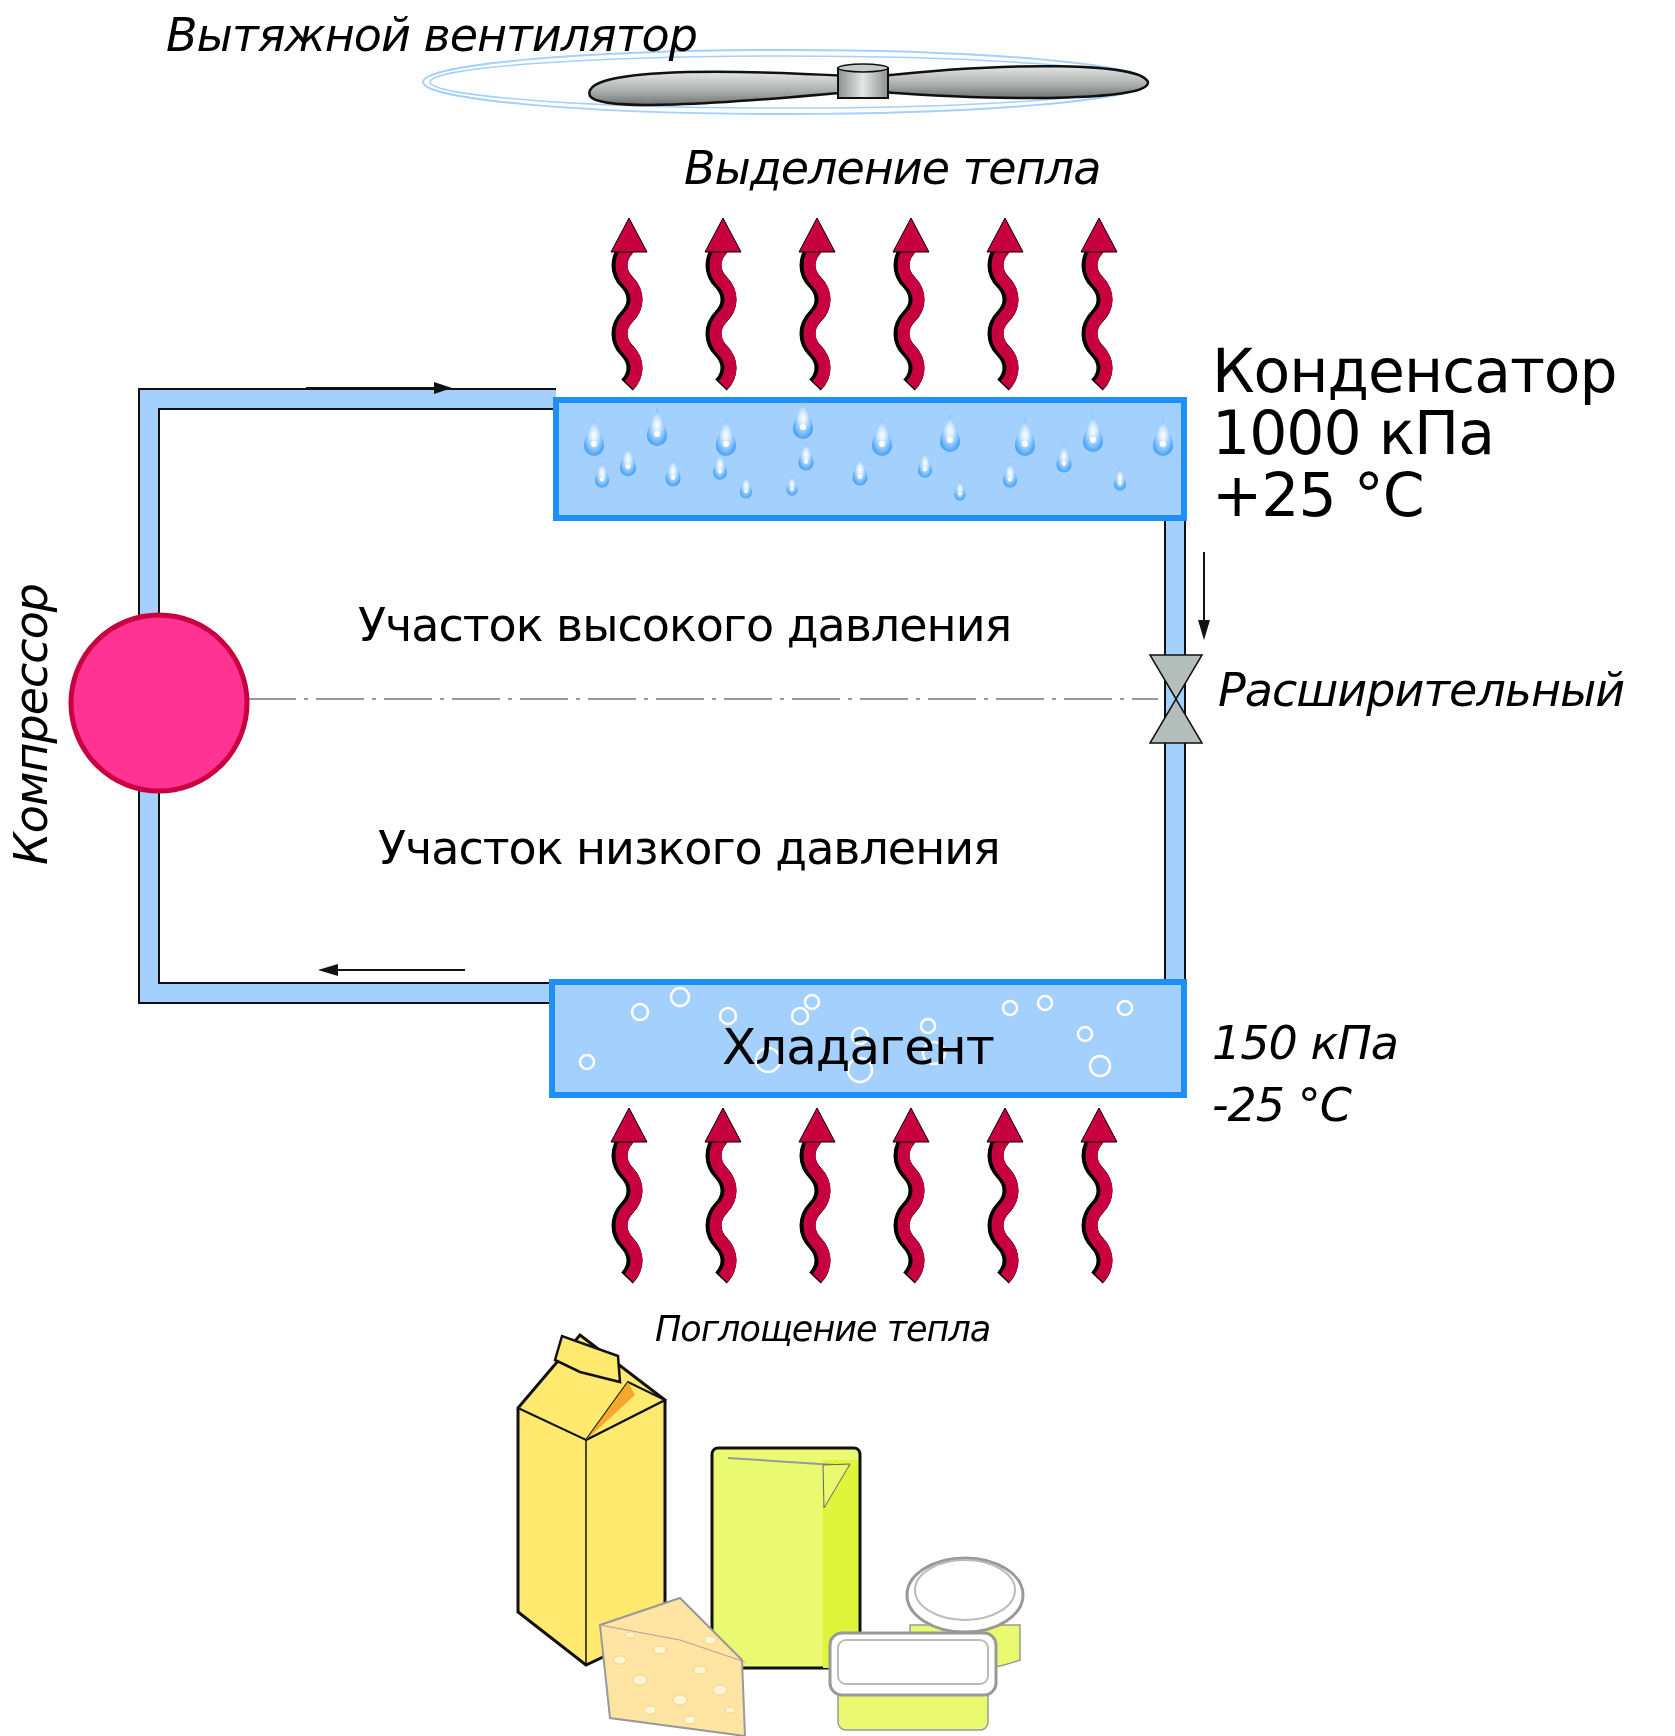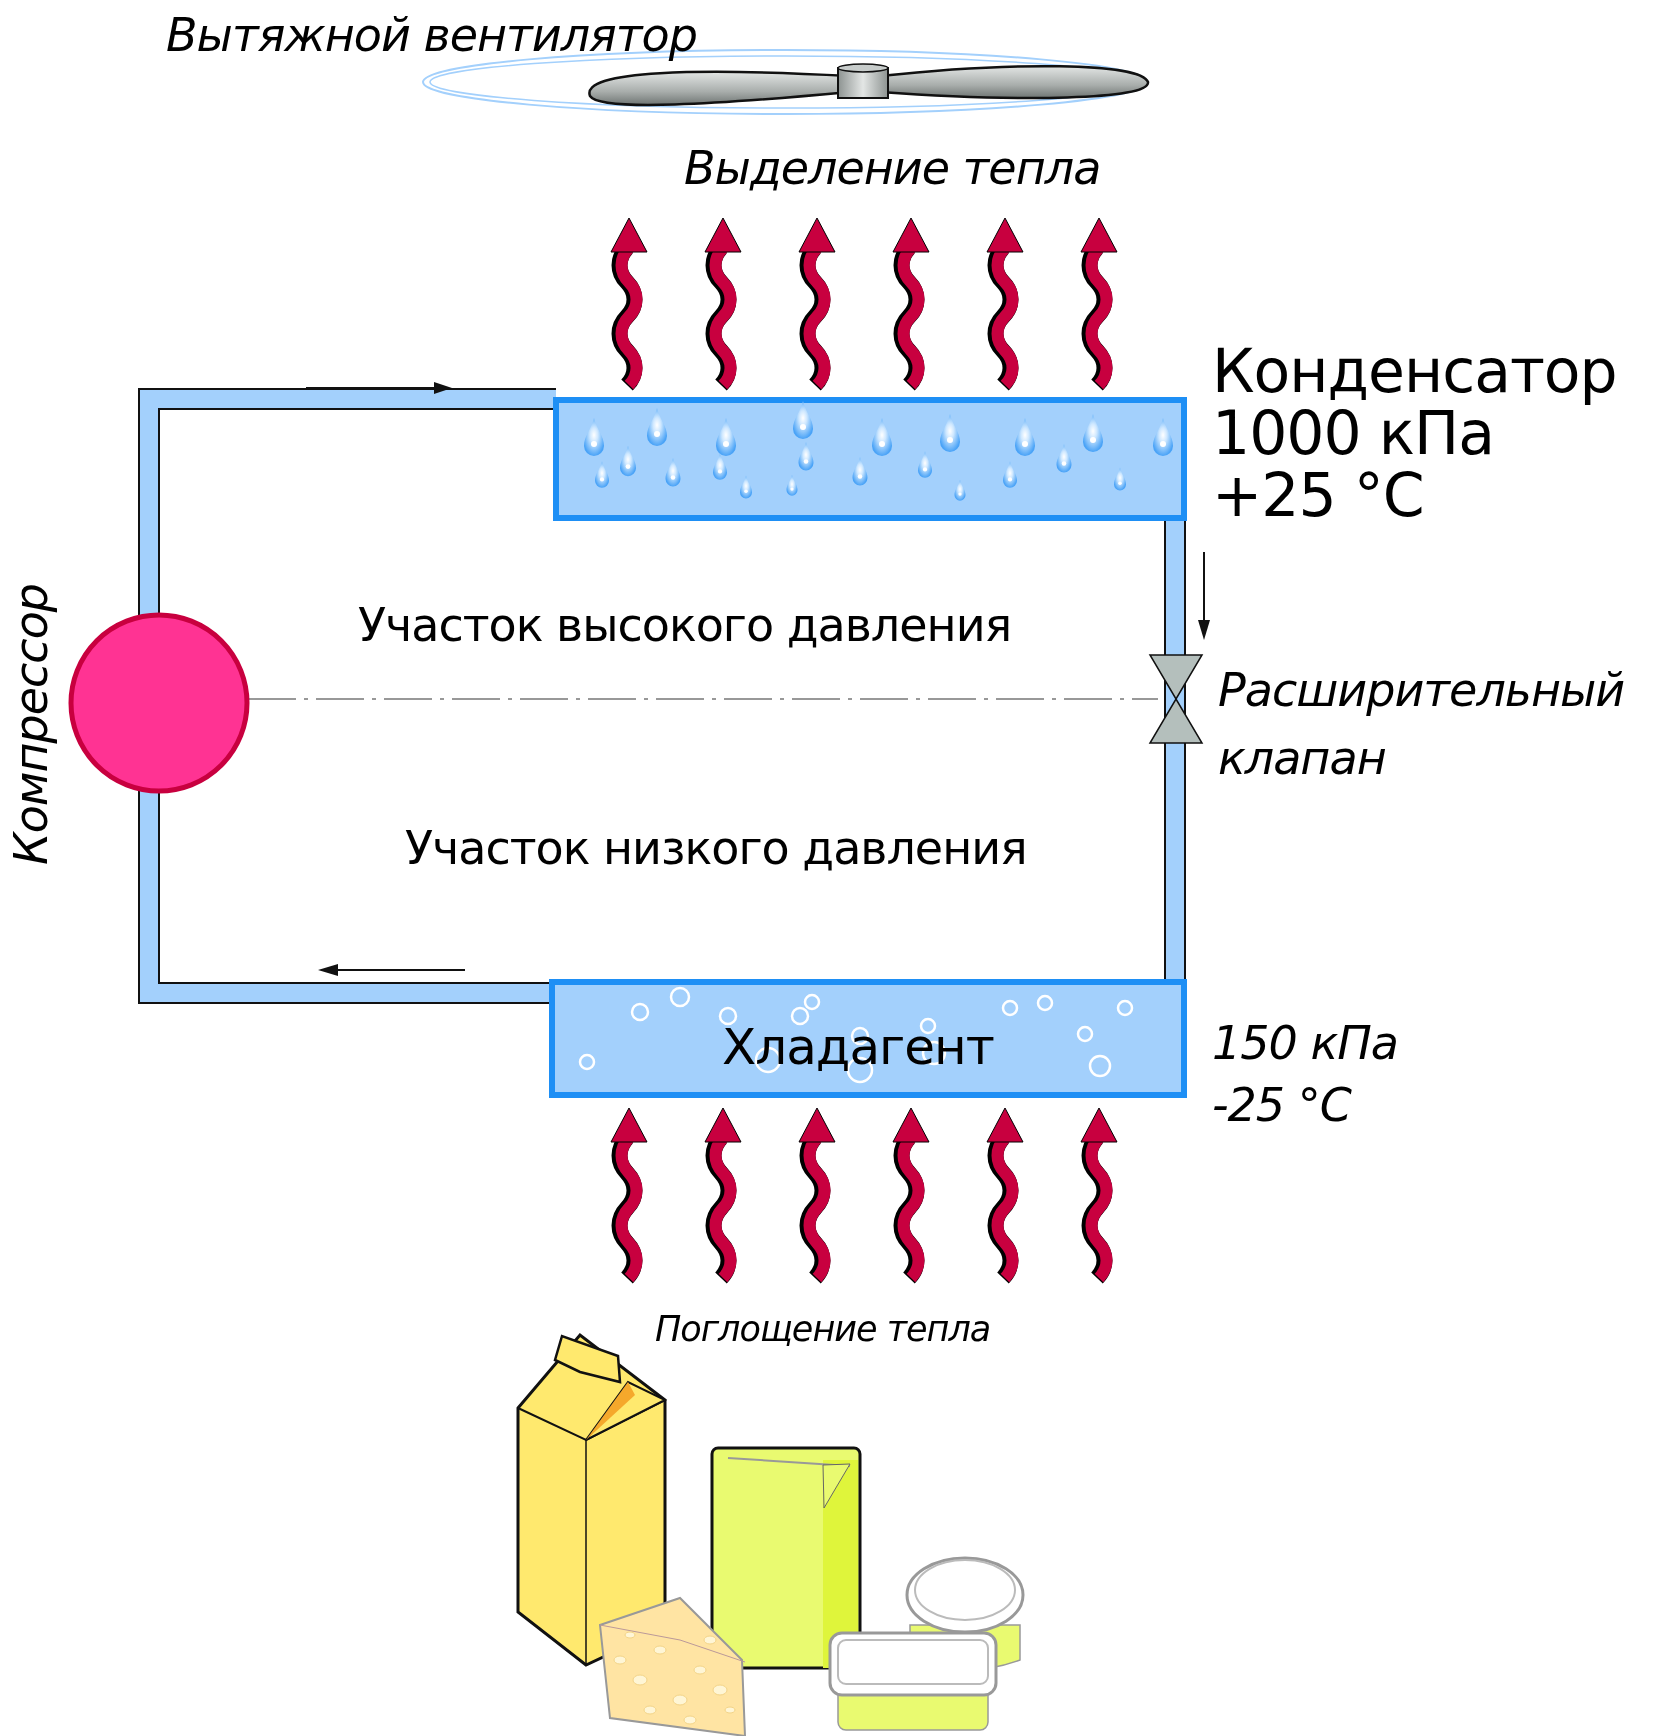--- a/index.html
+++ b/index.html
@@ -6,21 +6,21 @@
   body { width:1675px; height:1736px; position:relative; overflow:hidden;
          font-family:"DejaVu Sans", sans-serif; }
   svg#diagram { position:absolute; left:0; top:0; }
   .lbl { position:absolute; color:#000; white-space:nowrap; line-height:1; }
   .ital { font-style:italic; font-family:"DejaVu Sans", sans-serif; letter-spacing:-1px; }
   .reg { font-family:"DejaVu Sans", sans-serif; letter-spacing:-1px; }
   .t-fan   { left:118px; top:12px; font-size:46px;margin-left:48px; }
   .t-heat-out { left:684px; top:145px; font-size:46px; }
   .t-cond  { left:1212px; top:340px; font-size:60px; line-height:62px; }
   .t-hi    { left:358px; top:602px; font-size:46px; }
-  .t-lo    { left:378px; top:825px; font-size:46px;margin-left:27px; }
+  .t-lo    { left:378px; top:825px; font-size:46px; }
   .t-valve { left:1218px; top:656px; font-size:46px; line-height:68px; }
   .t-ref   { left:722px; top:1022px; font-size:50px; }
   .t-evap  { left:1212px; top:1012px; font-size:46px; line-height:62px; }
   .t-absorb{ left:655px; top:1312px; font-size:35px; }
   .t-comp  { left:8px; top:865px; font-size:46px; transform-origin:0 0; transform:rotate(-90deg); }
 </style>
 </head>
 <body>
 
 <svg id="diagram" width="1675" height="1736" viewBox="0 0 1675 1736">
@@ -312,21 +312,20 @@
   <div>Конденсатор</div>
   <div>1000 кПа</div>
   <div>+25 °C</div>
 </div>
 
 <div class="lbl reg t-hi">Участок высокого давления</div>
 <div class="lbl reg t-lo">Участок низкого давления</div>
 
 <div class="lbl ital t-valve">
   <div>Расширительный</div>
-  <div>клапан</div>
 </div>
 
 <div class="lbl reg t-ref">Хладагент</div>
 
 <div class="lbl ital t-evap">
   <div>150 кПа</div>
   <div>-25 °C</div>
 </div>
 
 <div class="lbl ital t-absorb">Поглощение тепла</div>

